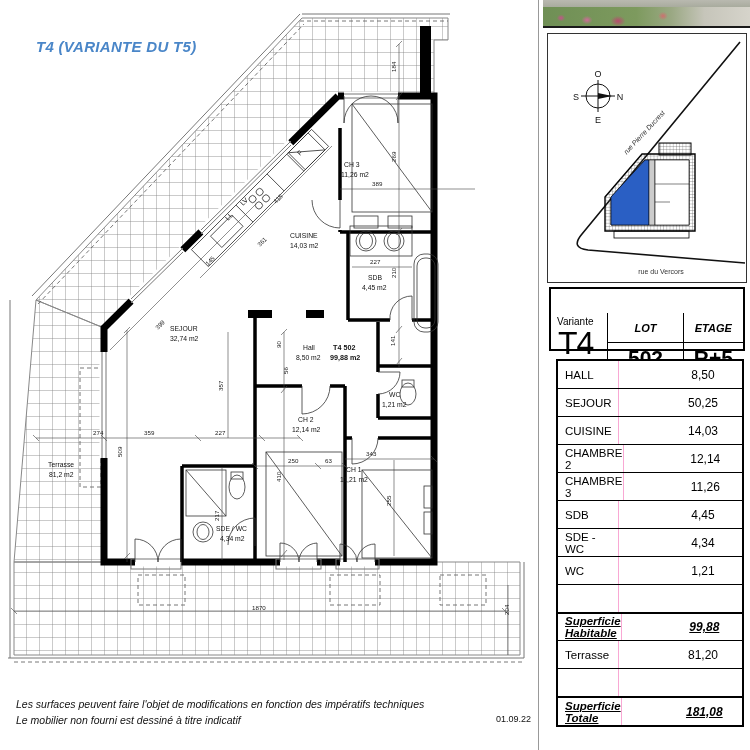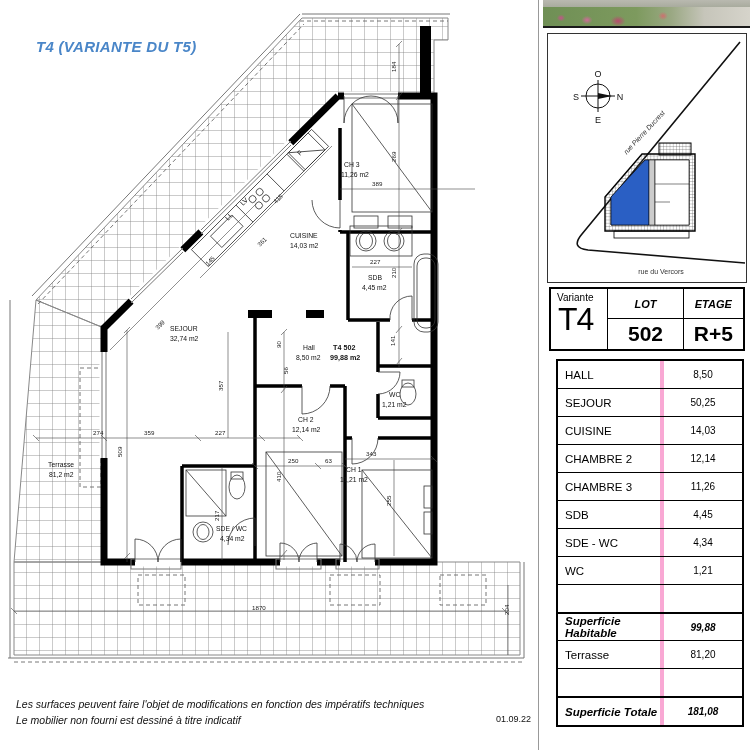--- a/index.html
+++ b/index.html
@@ -20,38 +20,38 @@
        radial-gradient(6px 5px at 18px 18px,#c4538a 0%,transparent 70%),
        radial-gradient(8px 6px at 44px 20px,#d06a9a 0%,transparent 70%),
        radial-gradient(7px 6px at 120px 16px,#cf6f6f 0%,transparent 70%),
        radial-gradient(10px 7px at 75px 21px,#b9486e 0%,transparent 75%),
        linear-gradient(180deg,#b9b9b0 0%,#a8ab9d 28%,transparent 28%),
        linear-gradient(90deg,#6f8f55 0%,#7d9a5e 45%,#9aa883 62%,#c6c5ba 78%,#d6d4cb 100%);}
   #site-box{left:547px;top:33px;width:198px;height:248px;border:1px solid #333;background:#fff;}
   
   #head-table{left:549px;top:287px;width:196px;height:64px;border:2px solid #000;
       box-sizing:border-box;display:flex;}
-  .hcol{box-sizing:border-box;height:100%;}
+  .hcol{box-sizing:border-box;height:100%;margin-top:24px;}
   #hc1{width:58px;border-right:1.5px solid #000;position:relative;}
   #hc2{width:76px;border-right:1.5px solid #000;}
   #hc3{width:60px;}
   #hc1 .small{position:absolute;left:6px;top:3px;font-size:10px;}
   #hc1 .big{position:absolute;left:7px;top:12px;font-size:32px;font-weight:400;letter-spacing:-1px;}
   .hcell-top{height:30px;border-bottom:1.5px solid #000;display:flex;align-items:center;
       justify-content:center;font-size:11px;font-weight:bold;font-style:italic;box-sizing:border-box;text-align:right;}
   .hcell-bot{height:30px;display:flex;align-items:center;justify-content:center;
       font-size:21px;font-weight:bold;box-sizing:border-box;}
   
   #rooms-table{left:556px;top:359px;width:188px;border:2px solid #000;box-sizing:border-box;background:#fff;}
   .trow{display:flex;height:28px;border-bottom:1px solid #000;box-sizing:border-box;}
   .trow:last-child{border-bottom:none;}
-  .trow.thick{border-top:1.5px solid #000;}
+  .trow.thick{border-top:1.5px solid #000;text-decoration:underline;}
   .tl{flex:1;display:flex;align-items:center;padding-left:7px;font-size:11.5px;}
-  .tv{width:78px;border-left:4px solid #f9a8d4;display:flex;align-items:center;
-      justify-content:center;font-size:10px;}
+  .tv{width:78px;border-left:1px solid #f9a8d4;display:flex;align-items:center;
+      justify-content:center;font-size:12px;padding-left:45px;}
   .trow.bold .tl,.trow.bold .tv{font-weight:bold;font-style:italic;}
   
   .foot-line{left:16px;font-size:10.5px;font-style:italic;color:#111;}
   #date-label{left:496px;top:714px;font-size:9px;color:#111;}
 </style>
 </head>
 <body>
 
 <div class="abs" id="plan-title">T4 (VARIANTE DU T5)</div>
 

